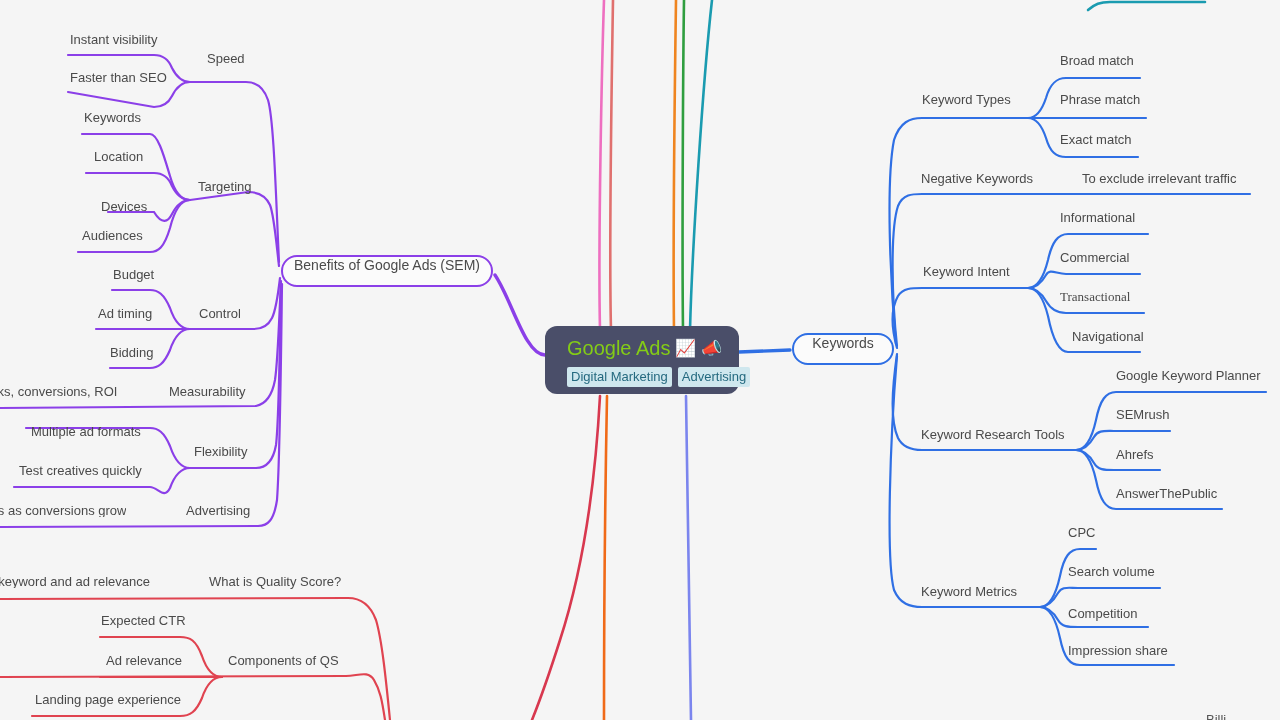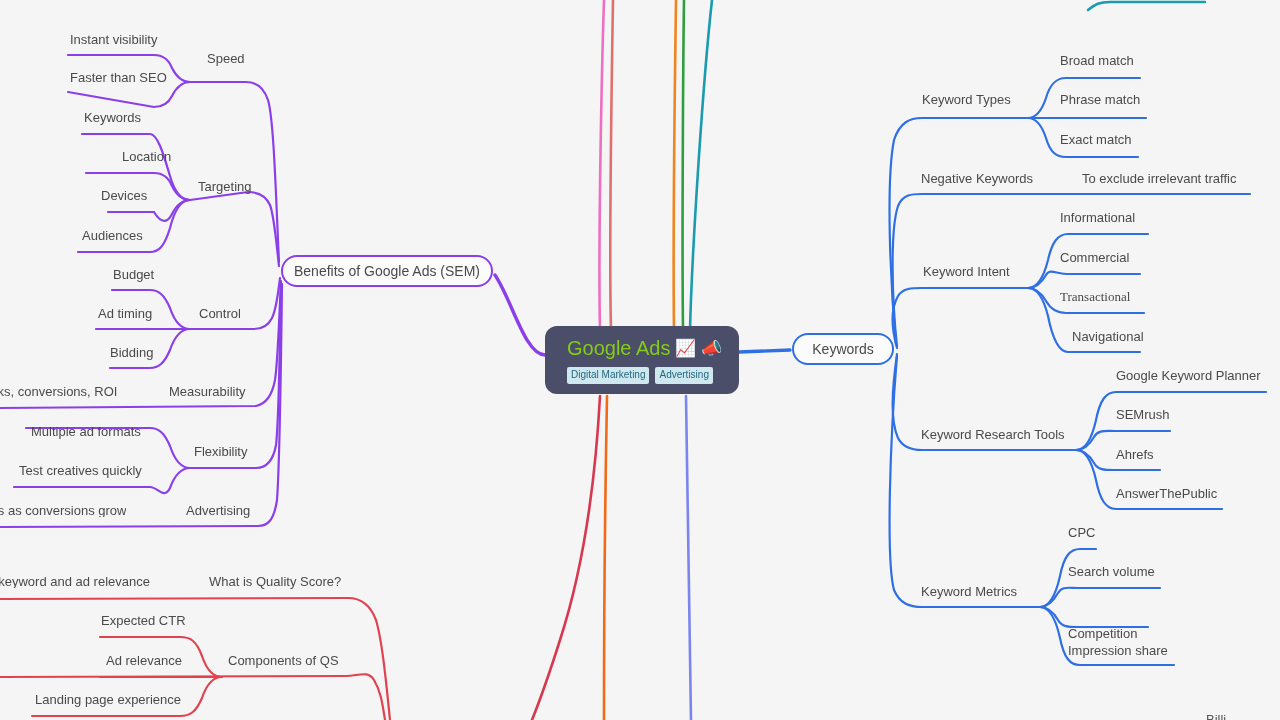--- a/index.html
+++ b/index.html
@@ -35,34 +35,34 @@
     font-size:20px;
     line-height:1;
     white-space:nowrap;
     display:flex;align-items:center;gap:5px;
   }
   #central .emo{font-size:17px;line-height:1;}
   #central .tags{margin-top:9px;display:flex;gap:6px;}
   #central .tag{
     background:#cfe7ee;
     color:#24697f;
-    font-size:10px;
+    font-size:13px;
     line-height:1;
     padding:3px 4px 4px 4px;
     border-radius:2px;
     white-space:nowrap;
   }
 
   
   .pill{
     position:absolute;
     background:#fbfbfb;
     border-radius:18px;
     box-sizing:border-box;
-    display:flex;align-items:center;justify-content:center;
+    display:flex;align-items:flex-start;justify-content:center;
     white-space:nowrap;
     font-size:14px;
     color:#4a4a4a;
   }
   #pill-benefits{
     left:281px;top:255px;width:212px;height:32px;
     border:2.2px solid #8b3fe8;
   }
   #pill-keywords{
     left:792px;top:333px;width:102px;height:32px;
@@ -206,22 +206,22 @@
   <div class="pill" id="pill-keywords">
     <span>Keywords</span>
   </div>
 
   <div class="lbl" style="left:207px;top:52px;">Speed</div>
   <div class="lbl" style="left:70px;top:33px;">Instant visibility</div>
   <div class="lbl" style="left:70px;top:71px;">Faster than SEO</div>
 
   <div class="lbl" style="left:192px;top:180px;margin-left:6px;">Targeting</div>
   <div class="lbl" style="left:84px;top:111px;">Keywords</div>
-  <div class="lbl" style="left:94px;top:150px;margin-left:28px;">Location</div>
-  <div class="lbl" style="left:101px;top:189px;">Devices</div>
+  <div class="lbl" style="left:94px;top:150px;">Location</div>
+  <div class="lbl" style="left:101px;top:200px;">Devices</div>
   <div class="lbl" style="left:82px;top:229px;">Audiences</div>
 
   <div class="lbl" style="left:199px;top:307px;">Control</div>
   <div class="lbl" style="left:113px;top:268px;">Budget</div>
   <div class="lbl" style="left:98px;top:307px;">Ad timing</div>
   <div class="lbl" style="left:110px;top:346px;">Bidding</div>
 
   <div class="lbl" style="left:169px;top:385px;">Measurability</div>
   <div class="lbl clip-text" style="left:-9px;top:385px;">cks, conversions, ROI</div>
 
@@ -248,21 +248,21 @@
 
   <div class="lbl" style="left:921px;top:428px;">Keyword Research Tools</div>
   <div class="lbl" style="left:1116px;top:369px;">Google Keyword Planner</div>
   <div class="lbl" style="left:1116px;top:408px;">SEMrush</div>
   <div class="lbl" style="left:1116px;top:448px;">Ahrefs</div>
   <div class="lbl" style="left:1116px;top:487px;">AnswerThePublic</div>
 
   <div class="lbl" style="left:921px;top:585px;">Keyword Metrics</div>
   <div class="lbl" style="left:1068px;top:526px;">CPC</div>
   <div class="lbl" style="left:1068px;top:565px;">Search volume</div>
-  <div class="lbl" style="left:1068px;top:627px;">Competition</div>
+  <div class="lbl" style="left:1068px;top:607px;">Competition</div>
   <div class="lbl" style="left:1068px;top:644px;">Impression share</div>
 
   <div class="lbl" style="left:209px;top:575px;">What is Quality Score?</div>
   <div class="lbl clip-text" style="left:-9px;top:575px;">f keyword and ad relevance</div>
 
   <div class="lbl" style="left:228px;top:654px;">Components of QS</div>
   <div class="lbl" style="left:101px;top:614px;">Expected CTR</div>
   <div class="lbl" style="left:106px;top:654px;">Ad relevance</div>
   <div class="lbl" style="left:35px;top:693px;">Landing page experience</div>
 

